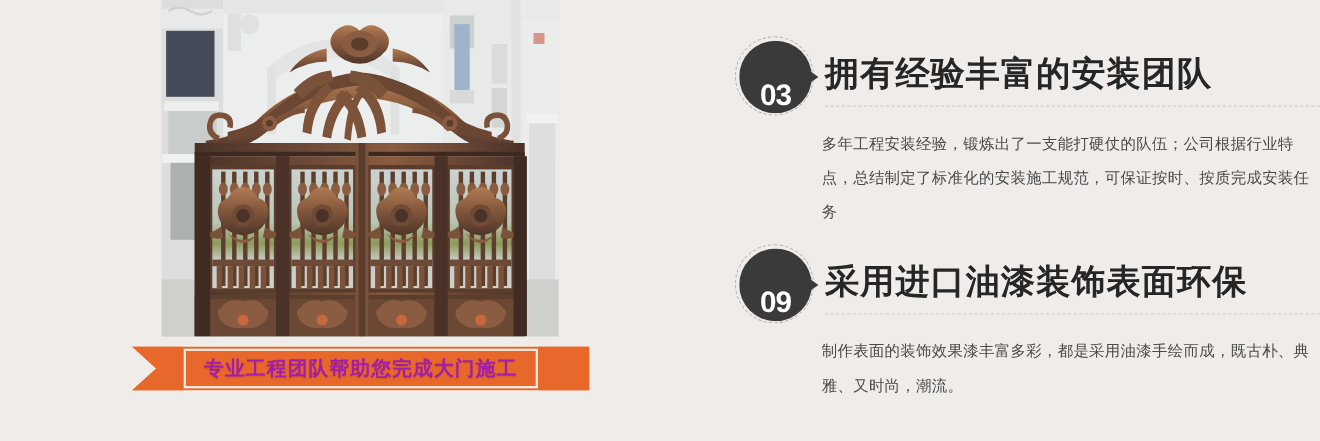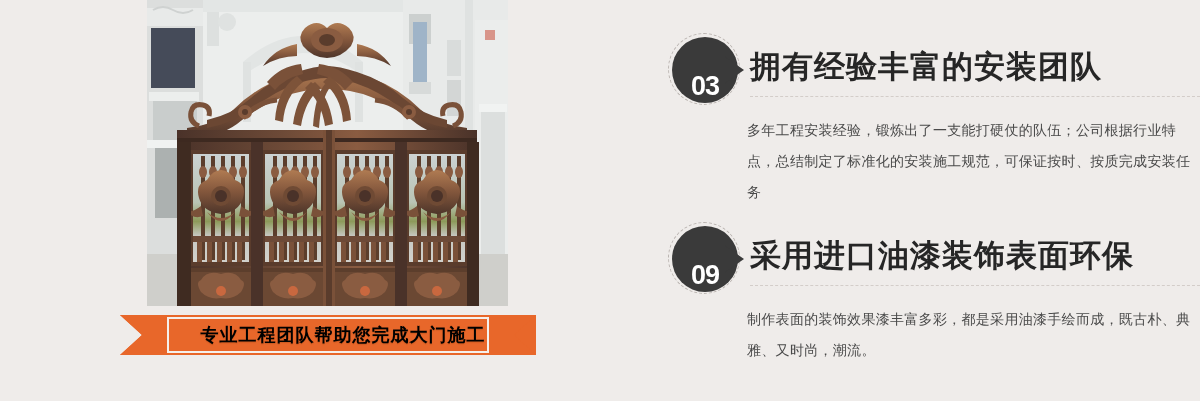--- a/index.html
+++ b/index.html
@@ -31,26 +31,26 @@
   .ribbon {
     position: absolute;
     left: 120px;
     top: 315px;
     width: 416px;
     height: 40px;
   }
   .ribbon-svg { display:block; width:416px; height:40px; }
   .ribbon-label {
     position: absolute;
-    left: 15px; top: 0;
+    left: 0; top: 0;
     width: 416px; height: 40px;
     display: flex;
     align-items: center;
     justify-content: center;
-    color: #000000;
+    color: #a21caf;
     font-size: 18px;
     font-weight: 700;
     letter-spacing: 1px;
     white-space: nowrap;
     text-shadow: 0 1px 1px rgba(120,50,0,.25);
   }
 
   
   .features {
     position: absolute;

